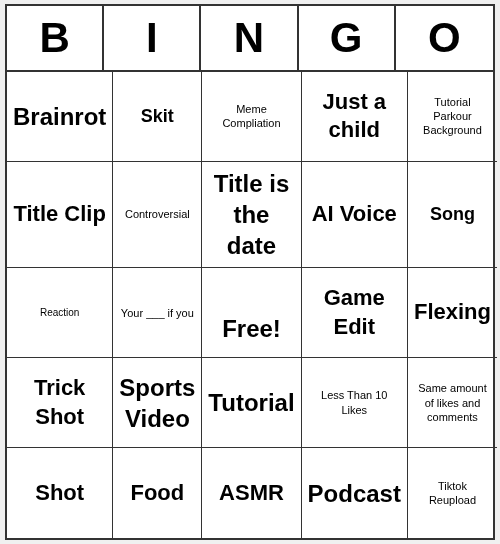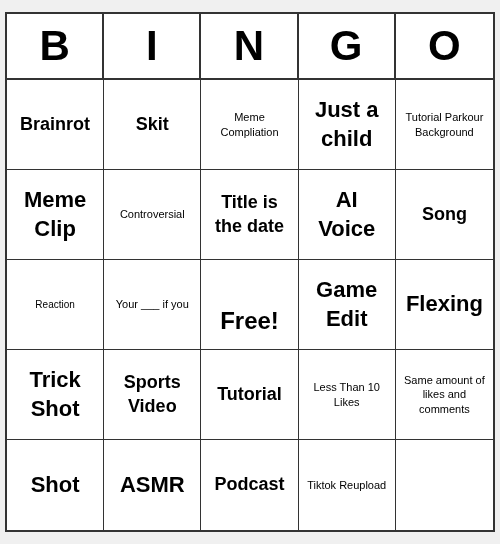--- a/index.html
+++ b/index.html
@@ -75,21 +75,21 @@
       font-size: 22px;
       font-weight: bold;
     }
 
     .cell-text.xlarge {
       font-size: 18px;
       font-weight: bold;
     }
 
     .cell-text.medium {
-      font-size: 18px;
+      font-size: 24px;
       font-weight: bold;
     }
 
     .cell-text.free {
       font-size: 24px;
       font-weight: bold;
       margin-top: 32px;
     }
 
     .cell-text.small {
@@ -117,21 +117,21 @@
       <div class="bingo-cell">
         <span class="cell-text small">Meme Compliation</span>
       </div>
       <div class="bingo-cell">
         <span class="cell-text large">Just a child</span>
       </div>
       <div class="bingo-cell">
         <span class="cell-text small">Tutorial Parkour Background</span>
       </div>
       <div class="bingo-cell">
-        <span class="cell-text large">Meme Clip</span>
+        <span class="cell-text large">Title Clip</span>
       </div>
       <div class="bingo-cell">
         <span class="cell-text small">Controversial</span>
       </div>
       <div class="bingo-cell">
         <span class="cell-text medium">Title is the date</span>
       </div>
       <div class="bingo-cell">
         <span class="cell-text large">AI Voice</span>
       </div>
@@ -165,20 +165,23 @@
       <div class="bingo-cell">
         <span class="cell-text small">Less Than 10 Likes</span>
       </div>
       <div class="bingo-cell">
         <span class="cell-text small">Same amount of likes and comments</span>
       </div>
       <div class="bingo-cell">
         <span class="cell-text large">Shot</span>
       </div>
       <div class="bingo-cell">
+        <span class="cell-text large">Food</span>
+      </div>
+      <div class="bingo-cell">
         <span class="cell-text large">ASMR</span>
       </div>
       <div class="bingo-cell">
         <span class="cell-text medium">Podcast</span>
       </div>
       <div class="bingo-cell">
         <span class="cell-text small">Tiktok Reupload</span>
       </div>
     </div>
 </div>

